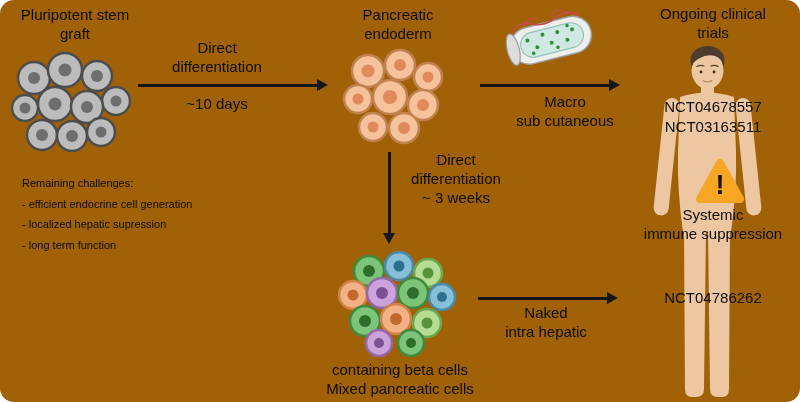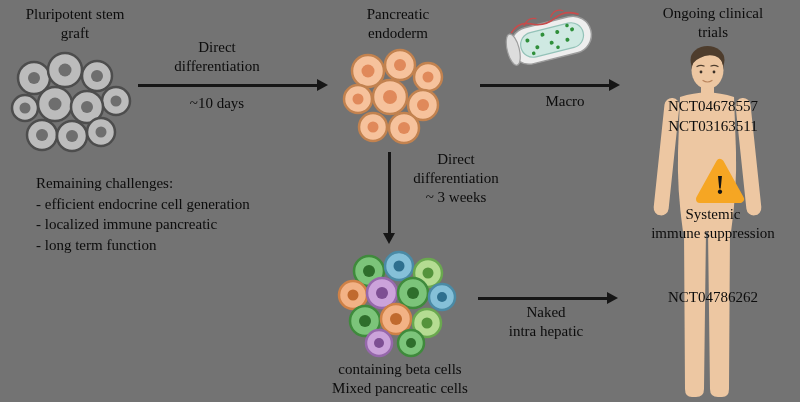--- a/index.html
+++ b/index.html
@@ -1,28 +1,28 @@
 <!DOCTYPE html>
 <html style="--c-stem-cell: #bcbcbc; --c-stem-nucleus: #6e6e6e; --c-endoderm-cell: #f6c29c; --c-endoderm-nucleus: #e0895a; --c-mixed-green: #7cc47a; --c-mixed-light-green: #b5dc92; --c-mixed-blue: #85c0d8; --c-mixed-orange: #f2b285; --c-mixed-purple: #cba3da; --c-warning: #f6a623; --c-skin: #edc7a2; --c-hair: #4e3d2d;"><head>
 <meta charset="utf-8">
 <style>
   html,body{margin:0;padding:0;background:#ffffff;}
-  .canvas{position:relative;width:800px;height:402px;background:#737373;overflow:hidden;
-          font-family:Liberation Serif, serif;color:#0c0c0c;}
+  .canvas{position:relative;width:800px;height:402px;background:#a16207;overflow:hidden;
+          font-family:Liberation Sans, sans-serif;color:#0c0c0c;border-radius:14px;}
   .abs{position:absolute;}
   .lbl{position:absolute;font-size:15px;line-height:19px;color:#0c0c0c;}
   .lbl div{white-space:nowrap;}
   .center{text-align:center;}
   .arrow-right{position:absolute;height:2.5px;background:#161616;}
   .arrow-right::after{content:"";position:absolute;right:-10px;top:50%;transform:translateY(-50%);
       border-left:11px solid #161616;border-top:6.5px solid transparent;border-bottom:6.5px solid transparent;}
   .arrow-down{position:absolute;width:2.5px;background:#161616;}
   .arrow-down::after{content:"";position:absolute;bottom:-10px;left:50%;transform:translateX(-50%);
       border-top:11px solid #161616;border-left:6.5px solid transparent;border-right:6.5px solid transparent;}
-  .challenges{position:absolute;left:36px;top:173px;font-size:15px;line-height:20.5px;color:#0c0c0c;}
+  .challenges{position:absolute;left:22px;top:173px;font-size:11px;line-height:20.5px;color:#0c0c0c;}
   .challenges div{white-space:nowrap;}
   
   .cell-stem{fill:var(--c-stem-cell,#bcbcbc);stroke:#4d4d4d;stroke-width:2.5;}
   .nuc-stem{fill:var(--c-stem-nucleus,#6e6e6e);}
   .cell-endo{fill:var(--c-endoderm-cell,#f6c29c);stroke:#c2824f;stroke-width:2.5;}
   .nuc-endo{fill:var(--c-endoderm-nucleus,#e0895a);}
   .cell-green{fill:var(--c-mixed-green,#7cc47a);stroke:#3f8a3c;stroke-width:2.5;}
   .nuc-green{fill:#2e6e2b;}
   .cell-lgreen{fill:var(--c-mixed-light-green,#b5dc92);stroke:#6aa84f;stroke-width:2.5;}
   .nuc-lgreen{fill:#55933c;}
@@ -120,20 +120,21 @@
       </g>
       <path d="M16,24 Q26,14 38,20 T62,20 T86,22" fill="none" stroke="#c84b4b" stroke-width="1.6"></path>
       <path d="M30,20 Q36,12 44,16 M58,18 Q64,10 72,15" fill="none" stroke="#c84b4b" stroke-width="1.2"></path>
       <ellipse cx="14" cy="40.5" rx="6" ry="16" fill="#dddddd" stroke="#9c9c9c" stroke-width="1.2"></ellipse>
     </g>
   </svg>
 
   <div class="arrow-right" style="left:480px;top:84px;width:130px"></div>
   <div class="lbl center" style="left:509px;top:92px;width:112px">
     <div>Macro</div>
+    <div>sub cutaneous</div>
   </div>
 
   <svg class="abs" style="left:640px;top:42px" width="135" height="360" viewBox="0 0 135 360">
     <rect class="skin" x="61" y="40" width="13" height="16"></rect>
     <rect class="skin" x="25" y="56" width="15" height="118" rx="7.5" transform="rotate(6 32.5 58)"></rect>
     <rect class="skin" x="95" y="56" width="15" height="118" rx="7.5" transform="rotate(-6 102.5 58)"></rect>
     <path class="skin" d="M40,55 Q67,46 94,55 L96,110 Q97,148 91,190 L43,190 Q37,148 38,110 Z"></path>
     <path class="skin" d="M44,188 L66,188 L64,347 Q64,355 56,355 L52,355 Q45,355 45,347 Z"></path>
     <path class="skin" d="M68,188 L90,188 L89,347 Q89,355 82,355 L78,355 Q70,355 70,347 Z"></path>
     <ellipse class="hair" cx="67.5" cy="18" rx="17" ry="14"></ellipse>
@@ -210,17 +211,17 @@
     <div>intra hepatic</div>
   </div>
 
   <div class="lbl center" style="left:648px;top:288px;width:130px">
     <div>NCT04786262</div>
   </div>
 
   <div class="challenges">
     <div>Remaining challenges:</div>
     <div>- efficient endocrine cell generation</div>
-    <div>- localized immune pancreatic</div>
+    <div>- localized hepatic supression</div>
     <div>- long term function</div>
   </div>
 
 </div>
 
 </body></html>

